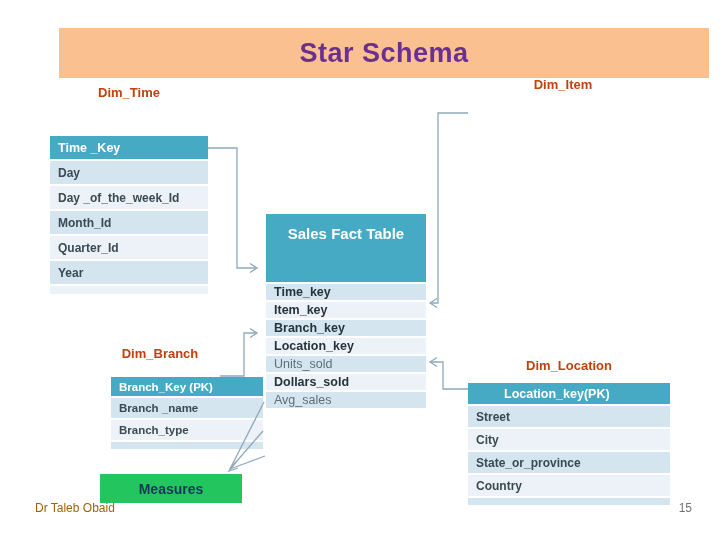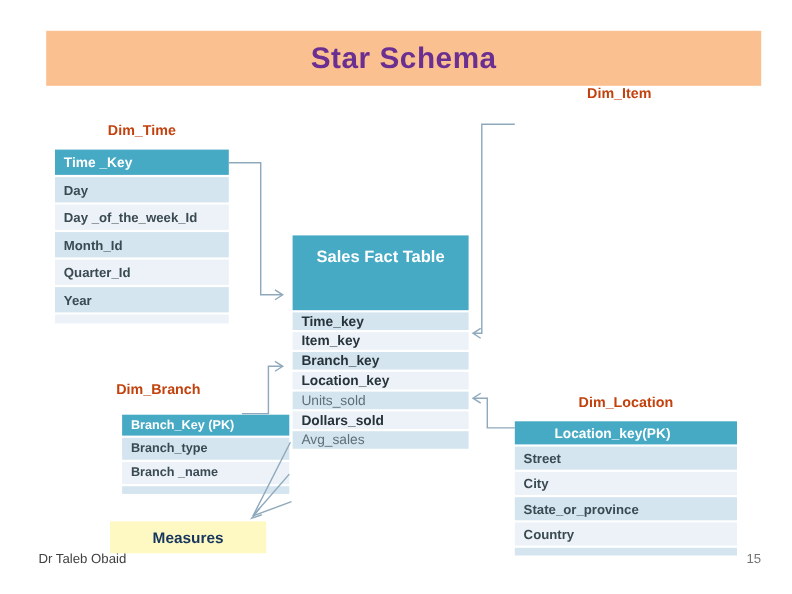--- a/index.html
+++ b/index.html
@@ -2,21 +2,21 @@
 <html><head>
 <meta charset="utf-8">
 <style>
   html,body{margin:0;padding:0;background:#fff;}
   #slide{
     position:relative;width:720px;height:540px;background:#ffffff;overflow:hidden;
     font-family:"Liberation Sans", sans-serif;
   }
   
   #banner{
-    position:absolute;left:42px;top:28px;width:650px;height:50px;
+    position:absolute;left:59px;top:28px;width:650px;height:50px;
     background:#FAC090;display:flex;align-items:center;justify-content:center;
   }
   #banner .title{
     font-size:27px;font-weight:bold;color:#6B2F92;letter-spacing:0.5px;
   }
   
   .dtable{position:absolute;z-index:2;}
   .thead{
     background:#47AAC5;color:#ffffff;font-weight:bold;font-size:12.5px;
     padding-left:8px;display:flex;align-items:center;margin-bottom:2px;
@@ -56,37 +56,37 @@
   #dim-location{left:468px;top:383px;width:202px;}
   #dim-location .thead{height:21px;padding-left:36px;}
   #dim-location .row{height:21px;}
   #dim-location .tpad{height:7px;background:#D5E5EF;}
 
   
   .ttitle{
     position:absolute;z-index:2;font-size:13px;font-weight:bold;color:#c2410c;
     text-align:center;
   }
-  #dim-time-title{left:50px;top:111px;width:158px;}
+  #dim-time-title{left:50px;top:85px;width:158px;}
   #dim-item-title{left:468px;top:77px;width:190px;}
-  #dim-branch-title{left:68px;top:346px;width:152px;}
+  #dim-branch-title{left:84px;top:346px;width:152px;}
   #dim-location-title{left:468px;top:358px;width:202px;}
 
   
   #measures{
     position:absolute;left:100px;top:474px;width:142px;height:29px;z-index:2;
-    background:#fef9c3;display:flex;align-items:center;justify-content:center;
+    background:#22c55e;display:flex;align-items:center;justify-content:center;
     font-size:14px;font-weight:bold;color:#17365D;
   }
   
   #connectors{position:absolute;left:0;top:0;z-index:3;pointer-events:none;}
   #connectors polyline{fill:none;stroke:#8FA9BC;stroke-width:1.3;}
   
   #footer-author{
-    position:absolute;left:35px;top:501px;font-size:12px;color:#404040;z-index:2;
+    position:absolute;left:35px;top:501px;font-size:12px;color:#a16207;z-index:2;
   }
   #footer-page{
     position:absolute;right:28px;top:501px;font-size:12px;color:#737373;z-index:2;
   }
 </style>
 </head>
 <body>
 
 <div id="slide">
 
@@ -141,22 +141,22 @@
         <div class="row">Location_key</div>
         <div class="row">Units_sold</div>
         <div class="row">Dollars_sold</div>
         <div class="row">Avg_sales</div>
       </div>
   </div>
 
   <div class="dtable" id="dim-branch">
     <div class="thead">Branch_Key (PK)</div>
     <div class="tbody">
+        <div class="row">Branch _name</div>
         <div class="row">Branch_type</div>
-        <div class="row">Branch _name</div>
       </div>
     <div class="tpad"></div>
   </div>
 
   <div class="dtable" id="dim-location">
     <div class="thead">Location_key(PK)</div>
     <div class="tbody">
         <div class="row">Street</div>
         <div class="row">City</div>
         <div class="row">State_or_province</div>

